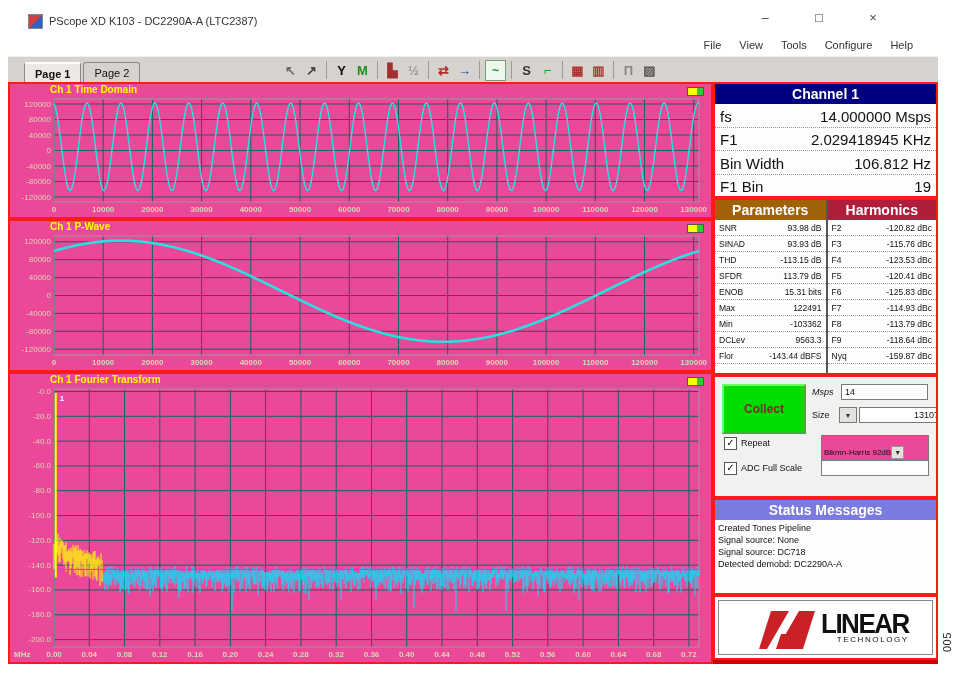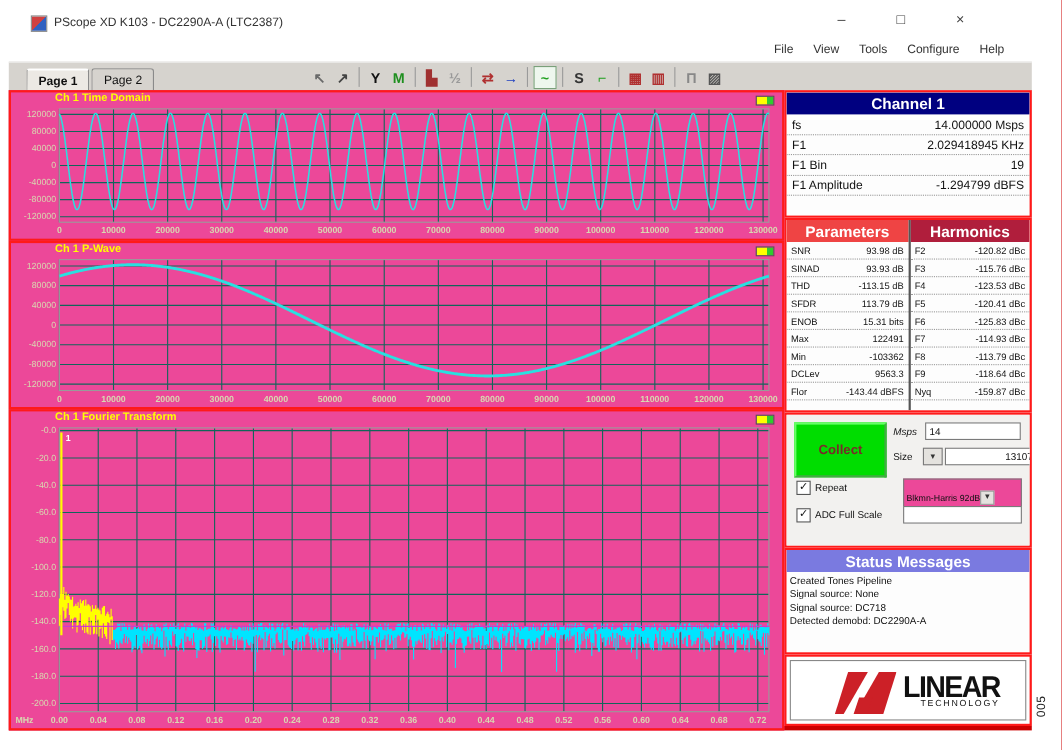--- a/index.html
+++ b/index.html
@@ -28,24 +28,24 @@
   .plots{width:705px;display:flex;flex-direction:column;}
   .panel{position:relative;border:2px solid #ff1a1a;background:#ec4899;box-sizing:border-box;}
   .panel-title{position:absolute;left:40px;top:0px;color:#ffff00;font-size:10px;font-weight:bold;z-index:2;}
   .legend-chip{position:absolute;right:7px;top:3px;width:15px;height:7px;background:linear-gradient(90deg,#ffff00 0 62%,#2ecc2e 62% 100%);border:1px solid #555;z-index:2;}
   .panel svg{position:absolute;left:0;top:11px;}
   
   .rightcol{width:225px;display:flex;flex-direction:column;}
   .section{border:2px solid #ff1a1a;background:#fdfdfd;box-sizing:border-box;overflow:hidden;}
   .sec-head{font-size:14px;font-weight:bold;color:#fff;text-align:center;padding:2px 0;}
   .head-navy{background:#000080;}
-  .head-green{background:#ef4444;}
+  .head-green{background:#a16207;}
   .head-crimson{background:#b01e3c;}
   .head-blue{background:#7a7ae0;}
-  .kv-row{display:flex;justify-content:space-between;font-size:11px;color:#111;padding:3.5px 5px 2px 5px;border-bottom:1px dotted #999;}
+  .kv-row{display:flex;justify-content:space-between;font-size:15px;color:#111;padding:3.5px 5px 2px 5px;border-bottom:1px dotted #999;}
   .kv-row .v{text-align:right;}
   .twocol{display:flex;}
   .pcol{width:50%;box-sizing:border-box;}
   .pcol.right{border-left:2px solid #555;}
   .pv-row{display:flex;justify-content:space-between;font-size:8.5px;color:#111;padding:3px 4px 2px 4px;border-bottom:1px dotted #999;}
   
   .collect-area{position:relative;background:#f2f1ef;height:100%;}
   .collect-btn{position:absolute;left:7px;top:7px;width:80px;height:46px;background:#00dd00;border:2px outset #66ff66;color:#7a2a2a;font-weight:bold;font-size:12px;display:flex;align-items:center;justify-content:center;}
   .small-label{position:absolute;font-size:9px;color:#111;}
   .field{position:absolute;background:#fff;border:1px solid #7a7a7a;font-size:9px;color:#111;box-sizing:border-box;padding:2px 3px;}
@@ -300,20 +300,24 @@
         <div class="sec-head head-navy">Channel 1</div>
         <div class="kv-row">
             <span>fs</span>
             <span class="v">14.000000 Msps</span>
           </div>
         <div class="kv-row">
             <span>F1</span>
             <span class="v">2.029418945 KHz</span>
           </div>
         <div class="kv-row">
+            <span>Bin Width</span>
+            <span class="v">106.812 Hz</span>
+          </div>
+        <div class="kv-row">
             <span>F1 Bin</span>
             <span class="v">19</span>
           </div>
         <div class="kv-row">
             <span>F1 Amplitude</span>
             <span class="v">-1.294799 dBFS</span>
           </div>
       </div>
 
       <div class="section" style="height:177px;">

